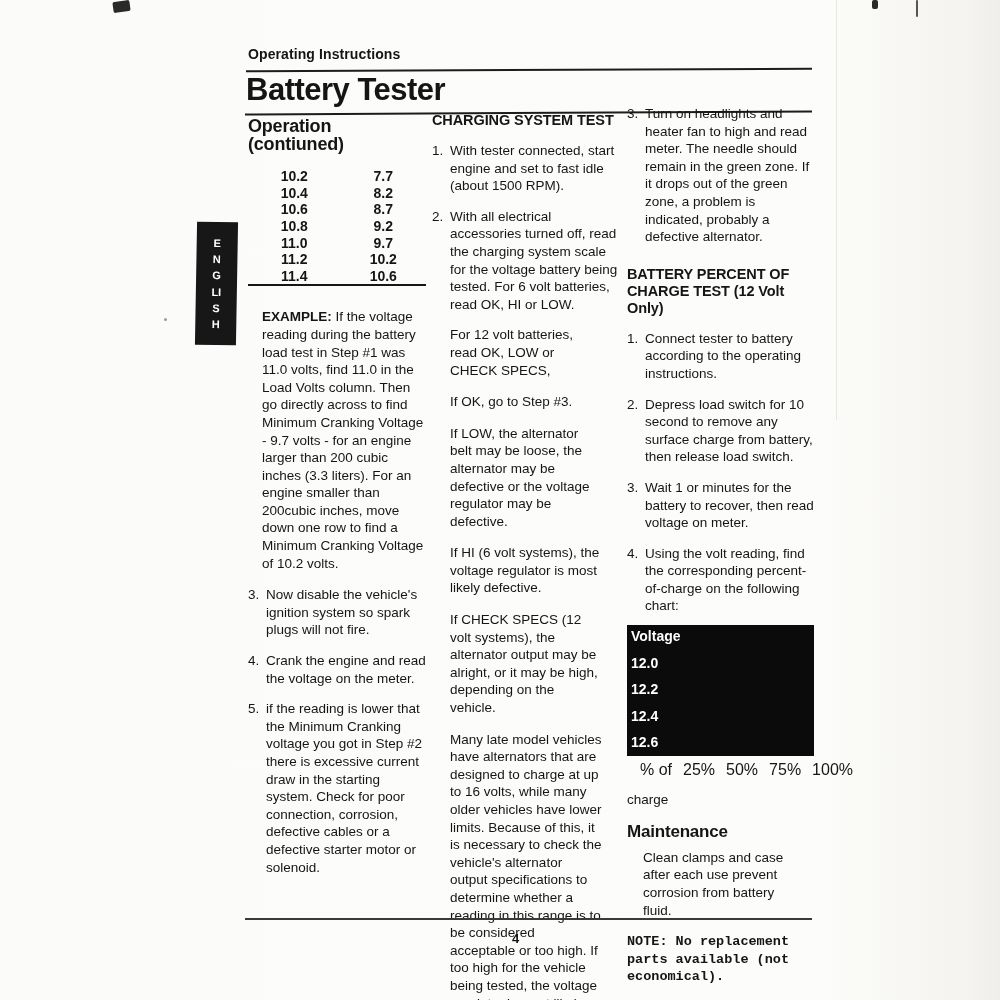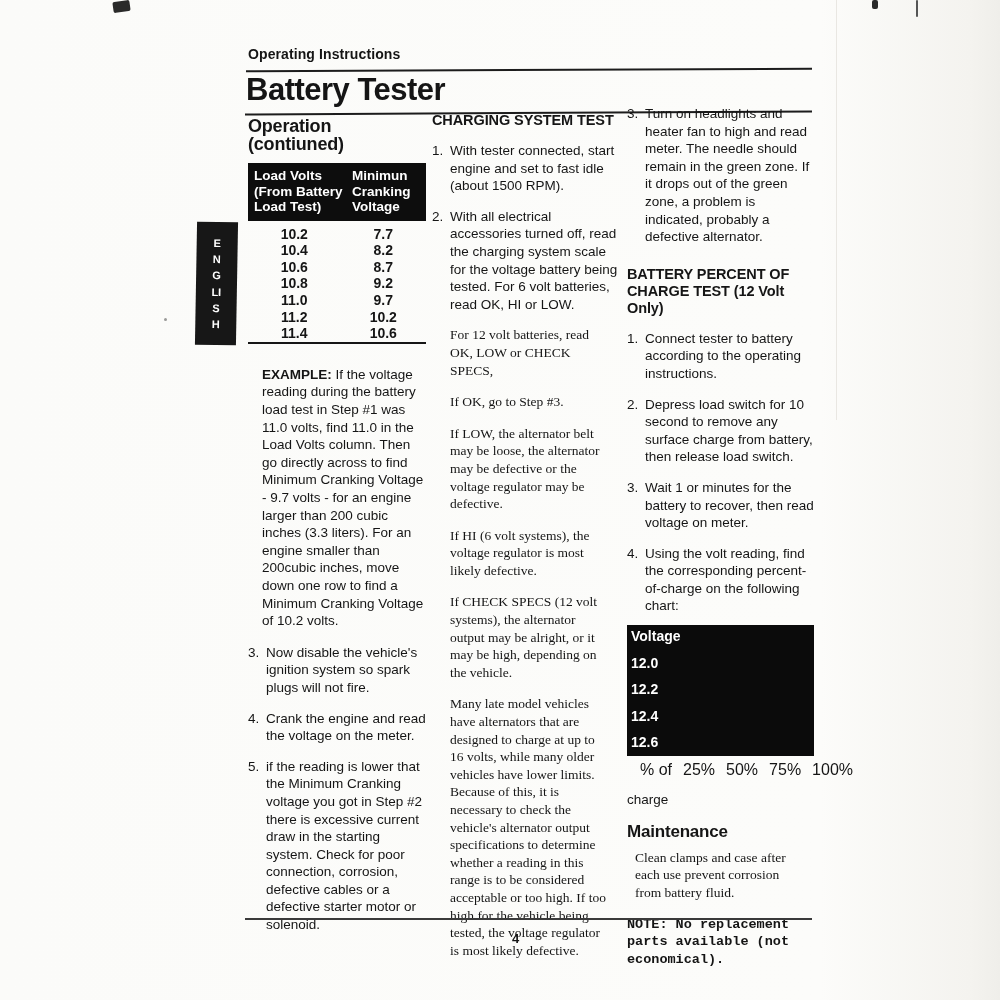--- a/index.html
+++ b/index.html
@@ -30,21 +30,21 @@
 
   .col{position:absolute;font-size:13.5px;line-height:17.6px;}
   .col1{left:248px;top:118px;width:180px;}
   .col2{left:432px;top:112px;width:187px;}
   .col3{left:627px;top:105px;width:187px;}
 
   h2.sec{font-size:18px;font-weight:bold;margin:0 0 10px;letter-spacing:-.2px;}
   h3.sec{font-size:14.5px;font-weight:bold;margin:0 0 13px;letter-spacing:-.1px;line-height:17px;}
   .item{display:flex;margin:0 0 13px;}
   .item .num{width:18px;flex:none;}
-  .para{margin:0 8px 14px;font-family:Liberation Serif, serif;}
+  .para{margin:0 16px 14px;}
   .indent{margin-left:18px;}
   .b{font-weight:bold;}
 
   
   .vtable{margin:2px 0 22px;width:178px;}
   .vtable .thead{background:#0d0d0d;color:#fff;display:flex;font-weight:bold;
     font-size:13.5px;line-height:15.5px;padding:5px 3px 6px 6px;}
   .vtable .thead .c1{width:58%;}
   .vtable .thead .c2{width:42%;text-align:left;}
   .vtable .tbody{padding:5px 0 0;border-bottom:2px solid #161616;}
@@ -94,24 +94,20 @@
   <div class="rule rule2"></div>
 
   <div class="lang-tab">
     <div class="stack">ENGLISH</div>
   </div>
 
   <div class="col col1">
     <h2 class="sec">Operation (contiuned)</h2>
 
     <div class="vtable">
-      <div class="thead">
-        <span class="c1">Load Volts (From Battery Load Test)</span>
-        <span class="c2">Minimun Cranking Voltage</span>
-      </div>
       <div class="tbody">
         <div class="trow">
             <span class="c1">10.2</span>
             <span class="c2">7.7</span>
           </div>
         <div class="trow">
             <span class="c1">10.4</span>
             <span class="c2">8.2</span>
           </div>
         <div class="trow">

